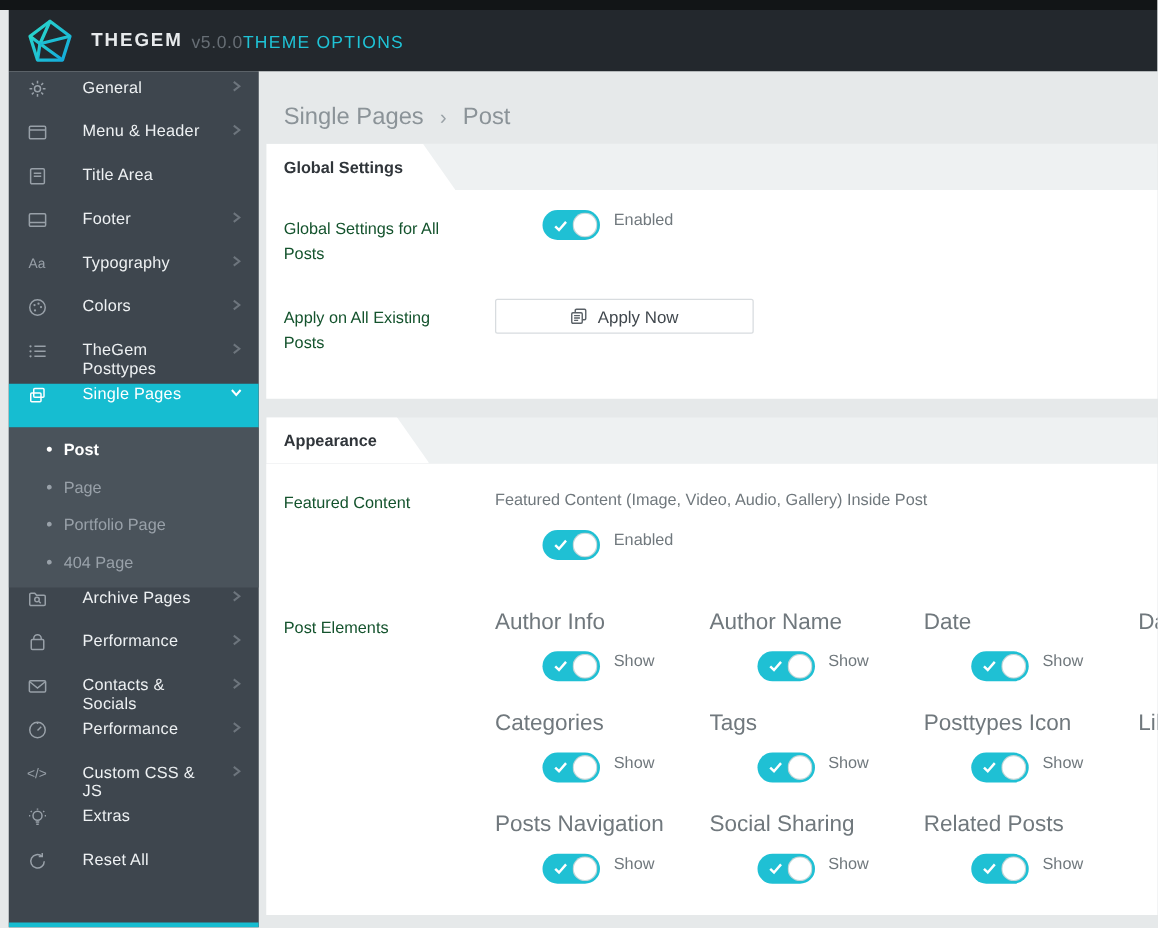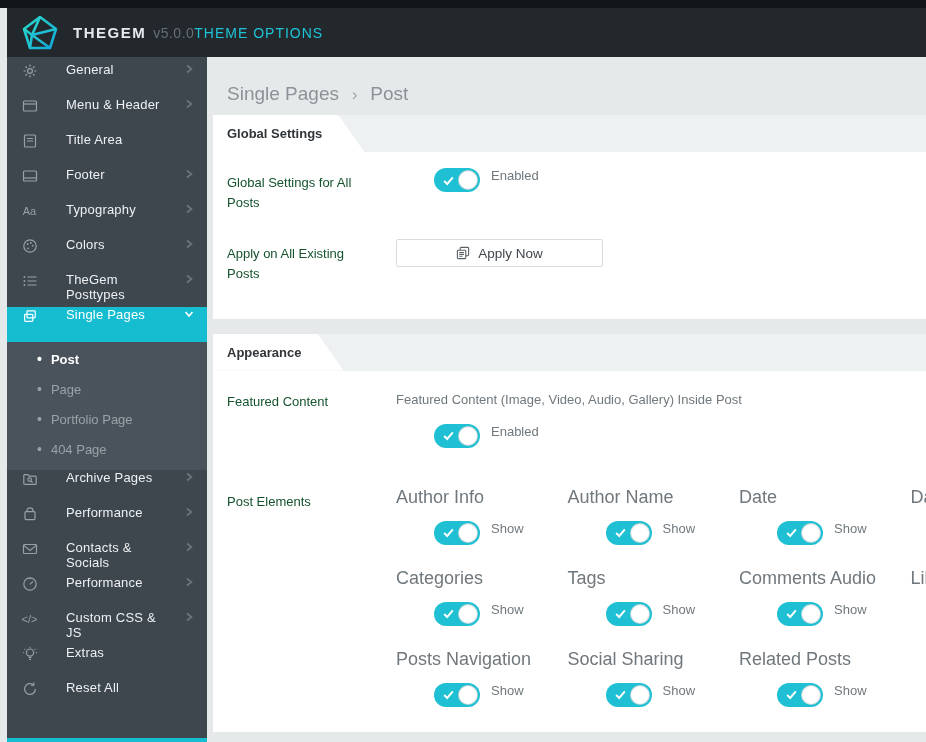--- a/index.html
+++ b/index.html
@@ -406,21 +406,21 @@
                     </span></div>
                   <div class="pe-cell"><div class="pe-label">Tags</div><span class="tline">
                       <span class="toggle">
                         <svg class="tick" viewBox="0 0 12 12">
                           <polyline points="2,6.5 4.8,9.2 10,3.2"></polyline>
                         </svg>
                         <span class="knob"></span>
                       </span>
                       <span class="tstate">Show</span>
                     </span></div>
-                  <div class="pe-cell"><div class="pe-label">Comments Audio</div><span class="tline">
+                  <div class="pe-cell"><div class="pe-label">Posttypes Icon</div><span class="tline">
                       <span class="toggle">
                         <svg class="tick" viewBox="0 0 12 12">
                           <polyline points="2,6.5 4.8,9.2 10,3.2"></polyline>
                         </svg>
                         <span class="knob"></span>
                       </span>
                       <span class="tstate">Show</span>
                     </span></div>
                   <div class="pe-cell"><div class="pe-label">Likes</div><span class="tline">
                       <span class="toggle">

